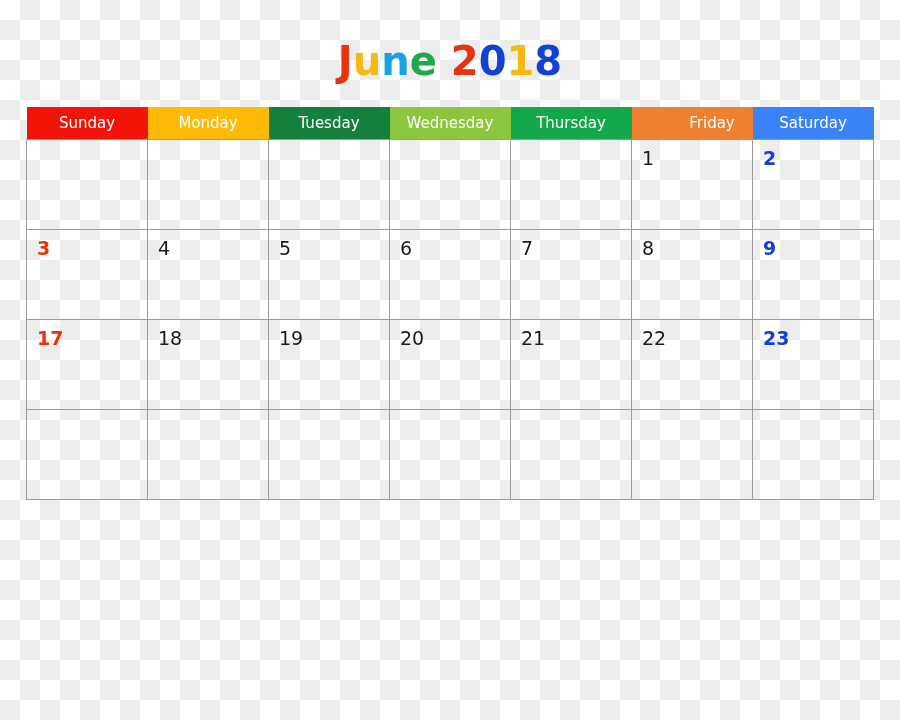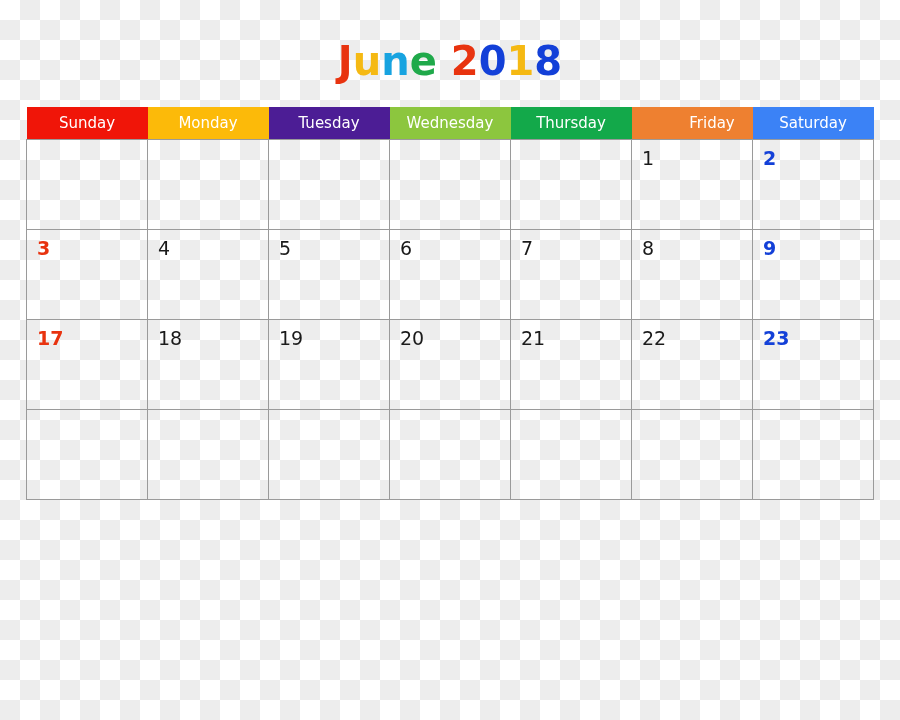--- a/index.html
+++ b/index.html
@@ -98,21 +98,21 @@
 
 <div class="page">
 
   <div class="title" id="calendar-title"><span style="color: rgb(232, 51, 15);">J</span><span style="color: rgb(245, 185, 19);">u</span><span style="color: rgb(23, 163, 224);">n</span><span style="color: rgb(31, 169, 74);">e</span><span style="color: rgb(0, 0, 0);"> </span><span style="color: rgb(232, 51, 15);">2</span><span style="color: rgb(19, 64, 216);">0</span><span style="color: rgb(245, 185, 19);">1</span><span style="color: rgb(19, 64, 216);">8</span></div>
 
   <table class="calendar">
     <thead>
       <tr id="weekday-header-row">
           <th style="background: rgb(240, 21, 8); color: rgb(255, 255, 255);">Sunday</th>
           <th style="background: rgb(252, 186, 9); color: rgb(255, 255, 255);">Monday</th>
-          <th style="background: #4c1d95; color: rgb(255, 255, 255);">Tuesday</th>
+          <th style="background: #15803d; color: rgb(255, 255, 255);">Tuesday</th>
           <th style="background: rgb(140, 198, 62); color: rgb(255, 255, 255);">Wednesday</th>
           <th style="background: rgb(19, 169, 74); color: rgb(255, 255, 255);">Thursday</th>
           <th style="background: rgb(238, 128, 48); color: rgb(255, 255, 255); padding-left: 40px;">Friday</th>
           <th style="background: #3b82f6; color: rgb(255, 255, 255);">Saturday</th>
         </tr>
     </thead>
     <tbody id="calendar-body">
         <tr>
           <td>
             <span class="daynum sun empty"></span>

